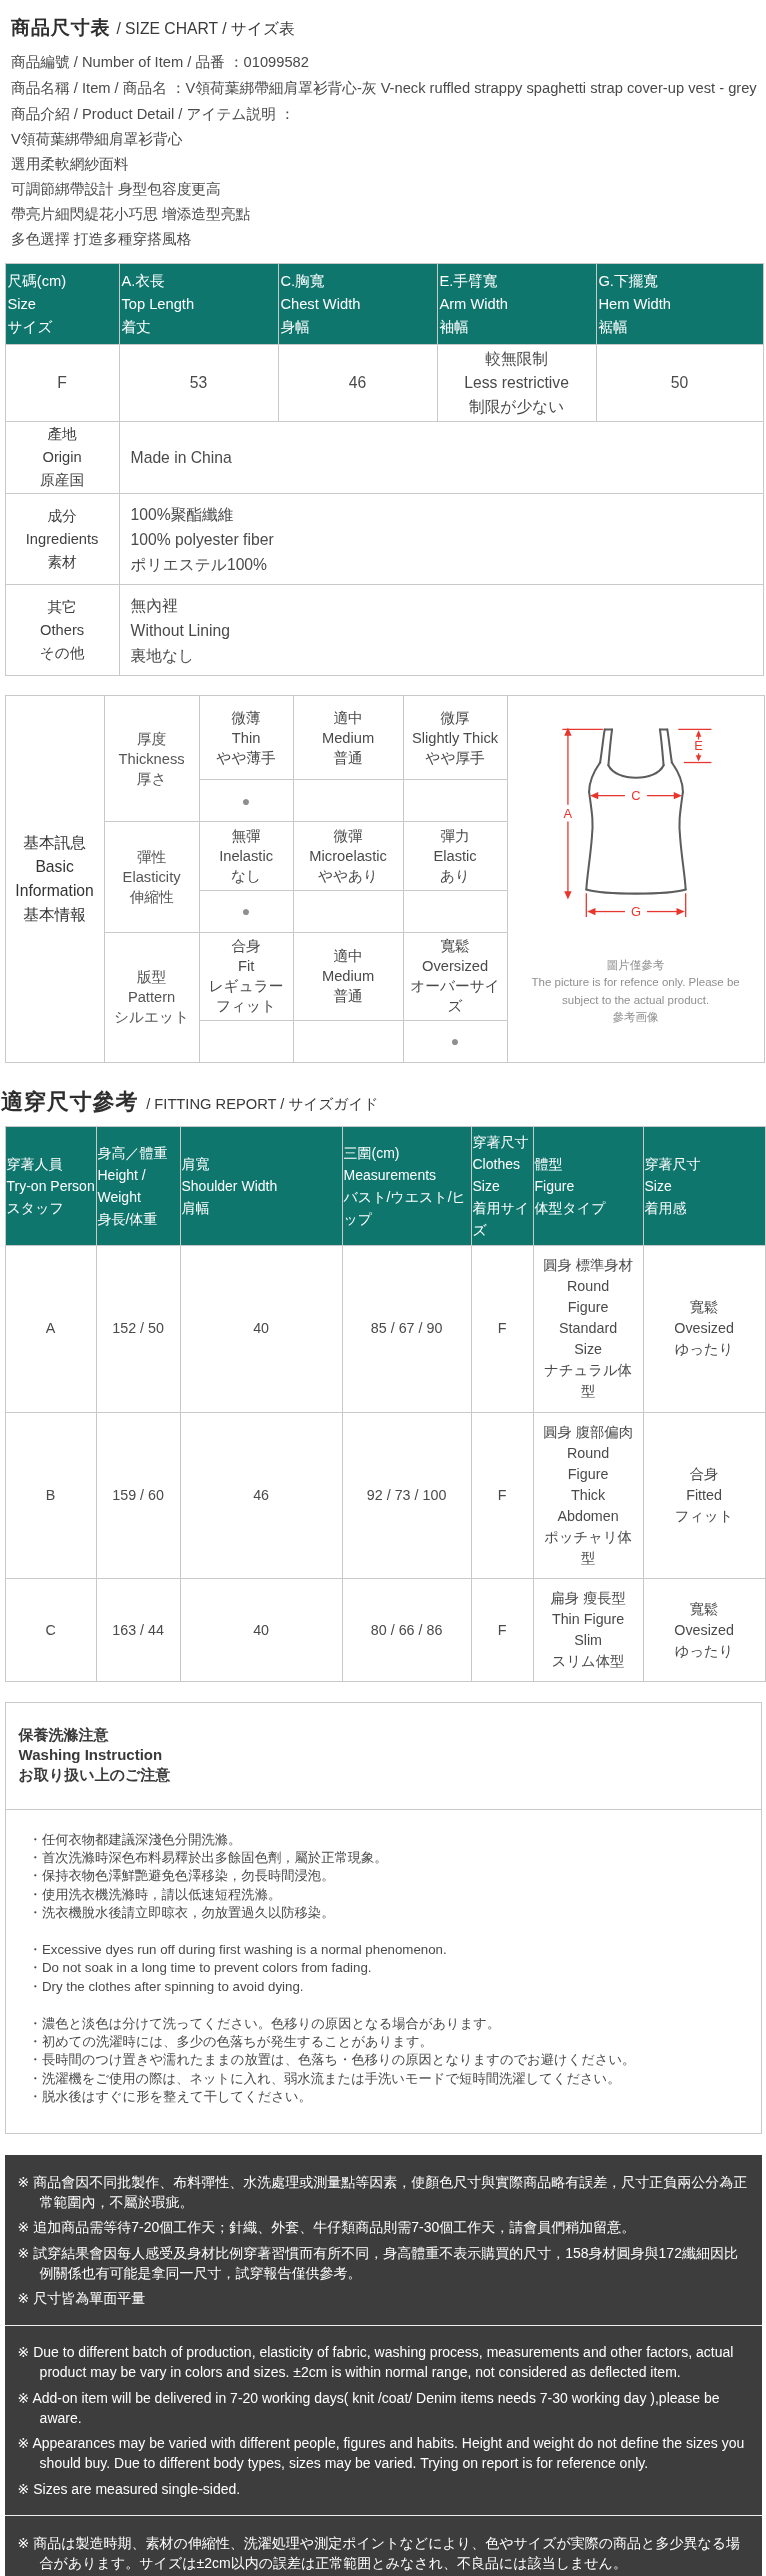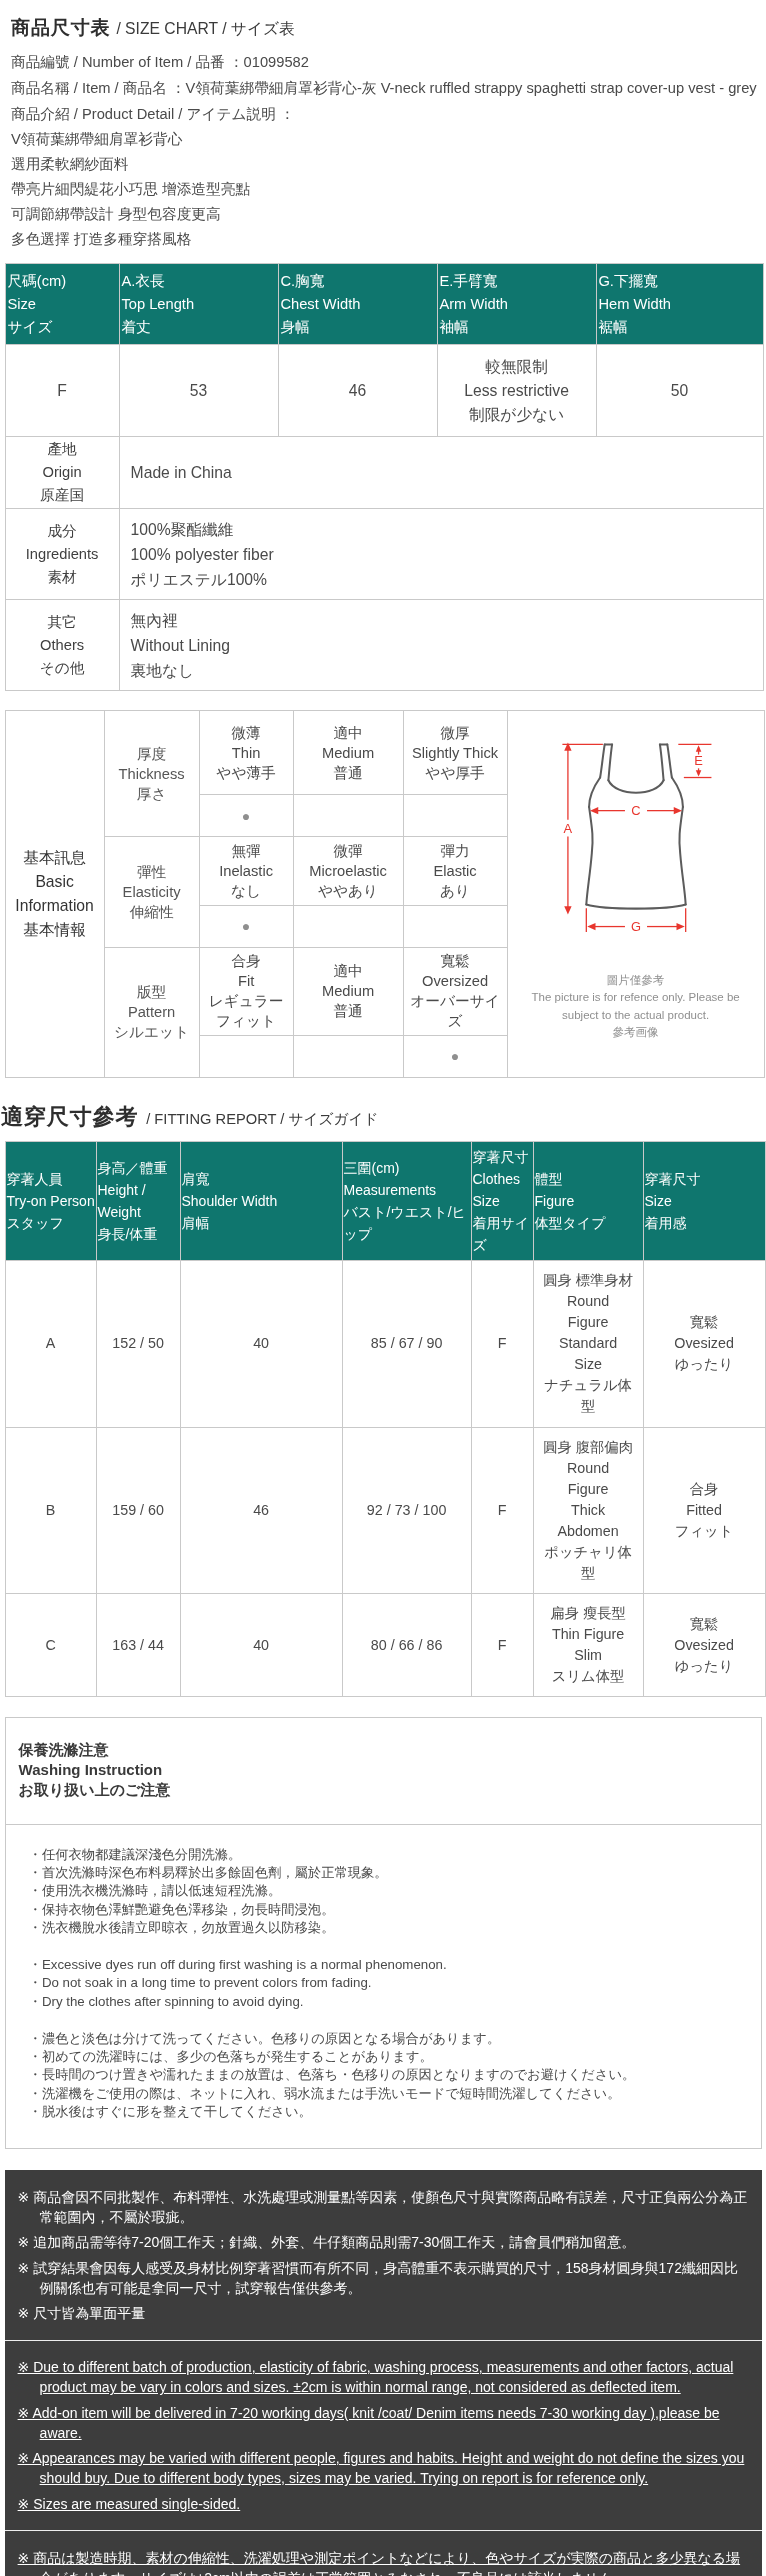--- a/index.html
+++ b/index.html
@@ -12,21 +12,21 @@
   .title-rest{font-size:15.7px;color:#3a3a3a;margin-left:1.8px;}
   .meta-line{padding-left:6.4px;font-size:14.7px;color:#4a4a4a;line-height:24px;margin:1.8px 0;}
   .desc-line{padding-left:6.4px;font-size:14.7px;color:#4a4a4a;line-height:25px;}
   
   table{border-collapse:collapse;table-layout:fixed;width:759px;margin-left:4.6px;}
   td,th{border:0.9px solid #c9c9c9;box-sizing:border-box;font-weight:normal;vertical-align:middle;}
   .dark-head{background:#0f766e;color:#fff;text-align:left;font-size:14.7px;line-height:23px;white-space:pre-line;padding:5.5px 1.8px;}
   
   .size-table{margin-top:11px;}
   .size-table .head-row th{height:70px;}
-  .size-table .val{font-size:15.7px;text-align:center;color:#4a4a4a;height:92px;white-space:pre-line;line-height:24px;}
+  .size-table .val{font-size:15.7px;text-align:center;color:#4a4a4a;height:77px;white-space:pre-line;line-height:24px;}
   .size-table .info-label{font-size:14.7px;text-align:center;color:#3f3f3f;white-space:pre-line;line-height:23px;height:70px;}
   .size-table .info-value{font-size:15.7px;text-align:left;color:#4a4a4a;white-space:pre-line;line-height:25px;padding:7.4px 11px;}
   
   .basic-table{margin-top:19.3px;}
   .basic-table td{text-align:center;font-size:14.7px;color:#4a4a4a;line-height:20px;white-space:pre-line;padding:3.7px 2.8px;}
   .basic-table .group-head{font-size:15.7px;color:#333;line-height:24px;}
   .basic-table .attr-label{color:#555;}
   .opt-row td{height:84px;}
   .dot-cell{height:42px;}
   .dot{color:#8f8f8f;font-size:14px;}
@@ -43,40 +43,40 @@
   .fit-table .row-c td{height:84px;}
   
   .wash-box{margin:19.3px 4.6px 0 4.6px;border:0.9px solid #c9c9c9;background:#fff;}
   .wash-title{padding:22px 13px 24px 13px;border-bottom:0.9px solid #c9c9c9;font-size:15px;font-weight:bold;color:#3a3a3a;line-height:20px;white-space:pre-line;}
   .wash-body{padding:11px 13px 16.6px 13px;font-size:13.3px;color:#4a4a4a;line-height:18.4px;}
   .wash-group{margin:10px;}
   .wash-group + .wash-group{margin-top:18.4px;}
   
   .notices{margin:21px 4.6px 0 4.6px;}
   .notice{background:#3d3d3d;color:#fff;padding:11px 13px;font-size:14px;line-height:20px;}
-  .notice + .notice{border-top:1.8px solid #ededed;text-decoration:underline;}
+  .notice + .notice{border-top:1.8px solid #ededed;}
   .notice-item{padding-left:22px;text-indent:-22px;margin:5.5px 0;}
   svg text{font-family:"Liberation Sans","DejaVu Sans",sans-serif;}
 </style>
 </head>
 <body>
 
 <div class="page">
   <div class="inner">
     <div class="title-line">
       <span class="title-zh">商品尺寸表</span>
       <span class="title-rest">/ SIZE CHART / サイズ表</span>
     </div>
     <div class="meta-line">商品編號 / Number of Item / 品番 ：01099582</div>
     <div class="meta-line">商品名稱 / Item / 商品名 ：V領荷葉綁帶細肩罩衫背心-灰 V-neck ruffled strappy spaghetti strap cover-up vest - grey</div>
     <div class="meta-line">商品介紹 / Product Detail / アイテム説明 ：</div>
     <div class="desc-line">V領荷葉綁帶細肩罩衫背心</div>
     <div class="desc-line">選用柔軟網紗面料</div>
+    <div class="desc-line">可調節綁帶設計 身型包容度更高</div>
     <div class="desc-line">帶亮片細閃緹花小巧思 增添造型亮點</div>
-    <div class="desc-line">可調節綁帶設計 身型包容度更高</div>
     <div class="desc-line">多色選擇 打造多種穿搭風格</div>
   </div>
 
   <table class="size-table">
     <colgroup>
         <col style="width:114px">
         <col style="width:159px">
         <col style="width:159px">
         <col style="width:159px">
         <col style="width:167px">
@@ -346,22 +346,22 @@
     </table>
 
   <div class="wash-box">
     <div class="wash-title">保養洗滌注意
 Washing Instruction
 お取り扱い上のご注意</div>
     <div class="wash-body">
       <div class="wash-group">
         <div>・任何衣物都建議深淺色分開洗滌。</div>
         <div>・首次洗滌時深色布料易釋於出多餘固色劑，屬於正常現象。</div>
+        <div>・保持衣物色澤鮮艷避免色澤移染，勿長時間浸泡。</div>
         <div>・使用洗衣機洗滌時，請以低速短程洗滌。</div>
-        <div>・保持衣物色澤鮮艷避免色澤移染，勿長時間浸泡。</div>
         <div>・洗衣機脫水後請立即晾衣，勿放置過久以防移染。</div>
       </div>
       <div class="wash-group">
         <div>・Excessive dyes run off during first washing is a normal phenomenon.</div>
         <div>・Do not soak in a long time to prevent colors from fading.</div>
         <div>・Dry the clothes after spinning to avoid dying.</div>
       </div>
       <div class="wash-group">
         <div>・濃色と淡色は分けて洗ってください。色移りの原因となる場合があります。</div>
         <div>・初めての洗濯時には、多少の色落ちが発生することがあります。</div>

